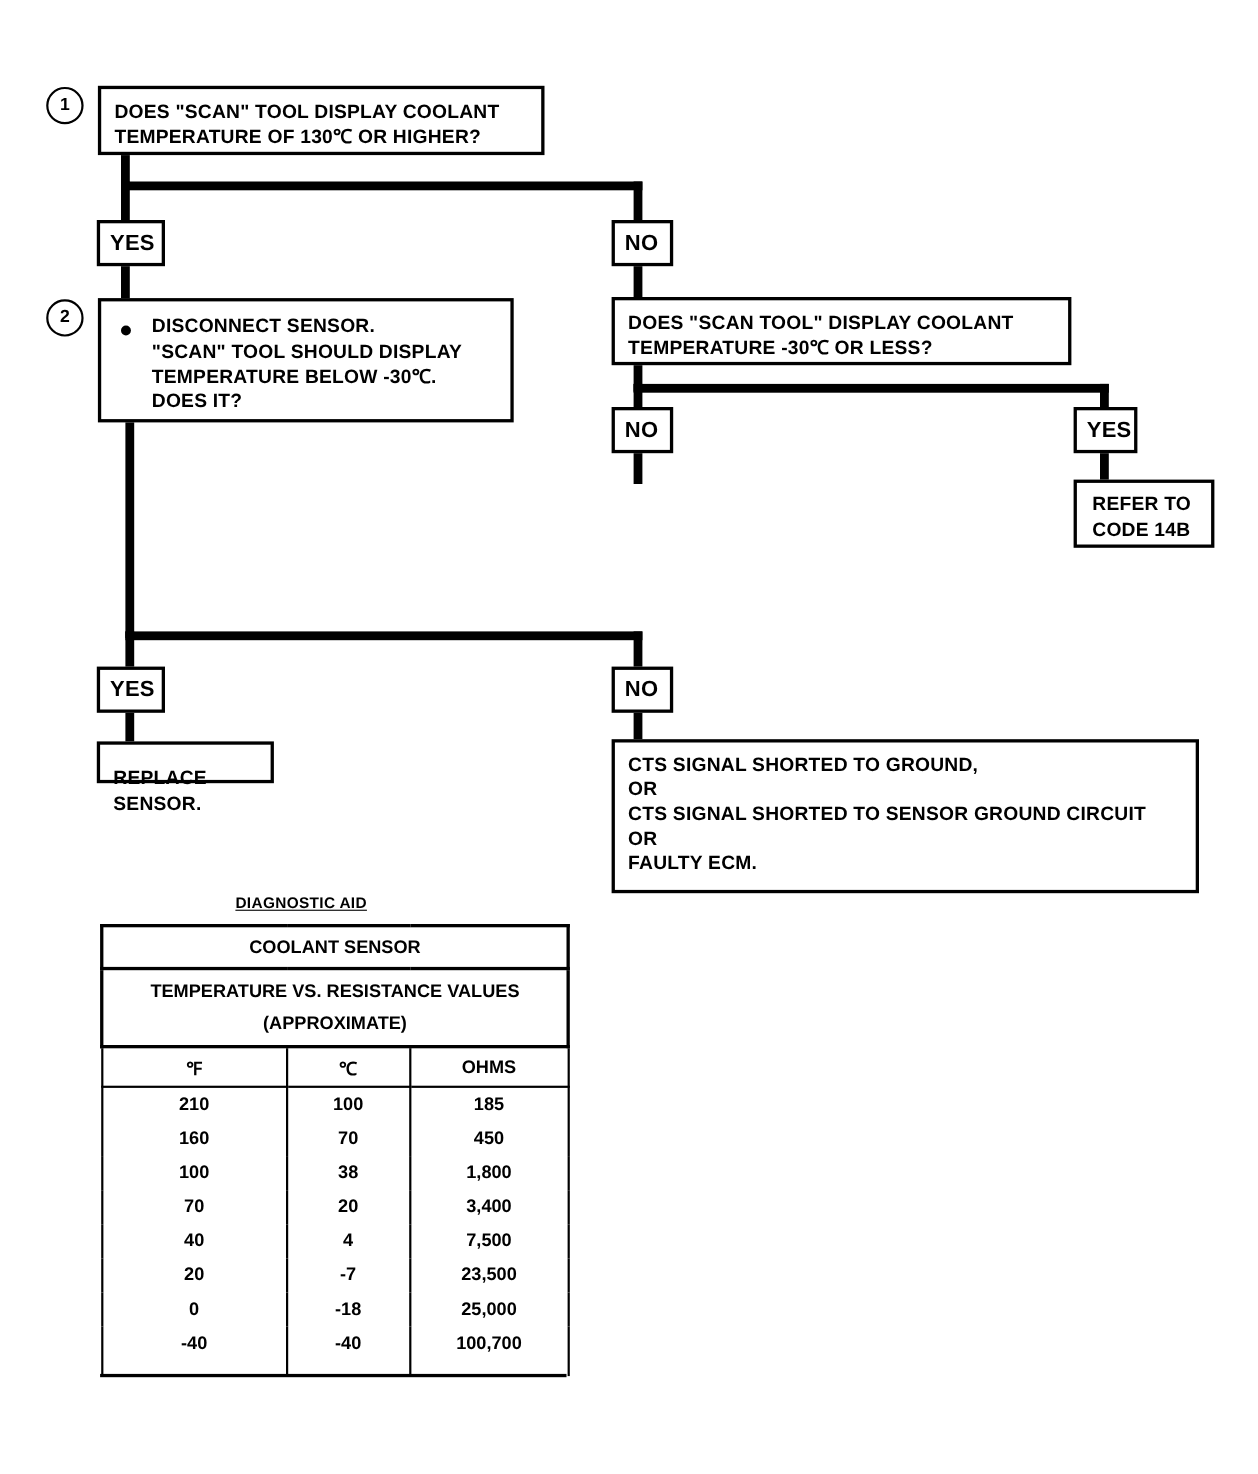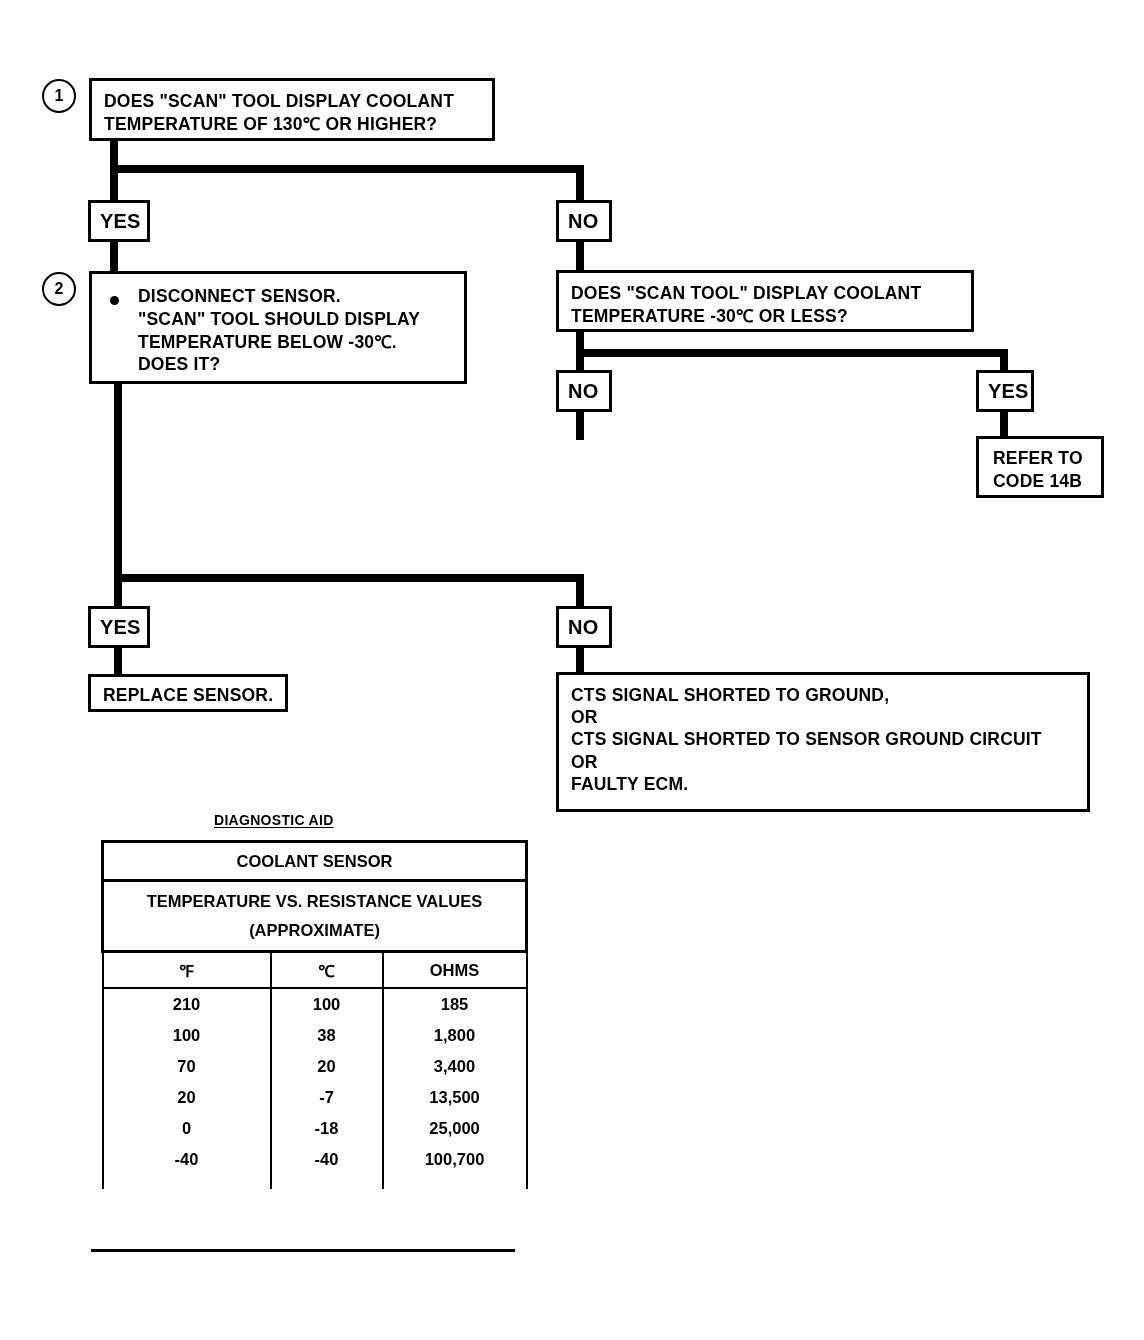--- a/index.html
+++ b/index.html
@@ -183,35 +183,35 @@
   <div class="box label-box" style="left:88px; top:606px; width:62px; height:42px;">
     <span>YES</span>
   </div>
   <div class="box label-box" style="left:556px; top:606px; width:56px; height:42px;">
     <span>NO</span>
   </div>
 
   <div class="line" style="left:114px; top:648px; width:8px; height:28px;"></div>
   <div class="line" style="left:576px; top:648px; width:8px; height:26px;"></div>
 
-  <div class="box qbox" style="left:88px; top:674px; width:200px; height:38px; padding-top:7px;">
+  <div class="box qbox" style="left:88px; top:674px; width:161px; height:38px; padding-top:19px;">
     <span class="txt">REPLACE SENSOR.</span>
   </div>
 
   <div class="box qbox" style="left:556px; top:672px; width:534px; height:140px; line-height:1.27;">
     <span class="txt">CTS SIGNAL SHORTED TO GROUND,
 OR
 CTS SIGNAL SHORTED TO SENSOR GROUND CIRCUIT
 OR
 FAULTY ECM.</span>
   </div>
 
   <div id="aid-title" style="left:214px; top:812px;">DIAGNOSTIC AID</div>
 
-  <table id="aid-table" style="left:101px; top:840px; width:424px;">
+  <table id="aid-table" style="left:91px; top:840px; width:424px;">
     <colgroup>
       <col style="width:168px;">
       <col style="width:112px;">
       <col style="width:144px;">
     </colgroup>
     <tbody>
       <tr class="h1">
         <td colspan="3" class="wide">COOLANT SENSOR</td>
       </tr>
       <tr class="h2">
@@ -225,33 +225,43 @@
         <td>℃</td>
         <td>OHMS</td>
       </tr>
 
       <tr class="data first-data">
         <td>210</td>
         <td>100</td>
         <td>185</td>
       </tr>
       <tr class="data">
+        <td>160</td>
+        <td>70</td>
+        <td>450</td>
+      </tr>
+      <tr class="data">
         <td>100</td>
         <td>38</td>
         <td>1,800</td>
       </tr>
       <tr class="data">
         <td>70</td>
         <td>20</td>
         <td>3,400</td>
       </tr>
       <tr class="data">
+        <td>40</td>
+        <td>4</td>
+        <td>7,500</td>
+      </tr>
+      <tr class="data">
         <td>20</td>
         <td>-7</td>
-        <td>13,500</td>
+        <td>23,500</td>
       </tr>
       <tr class="data">
         <td>0</td>
         <td>-18</td>
         <td>25,000</td>
       </tr>
       <tr class="data last-data">
         <td>-40</td>
         <td>-40</td>
         <td>100,700</td>

